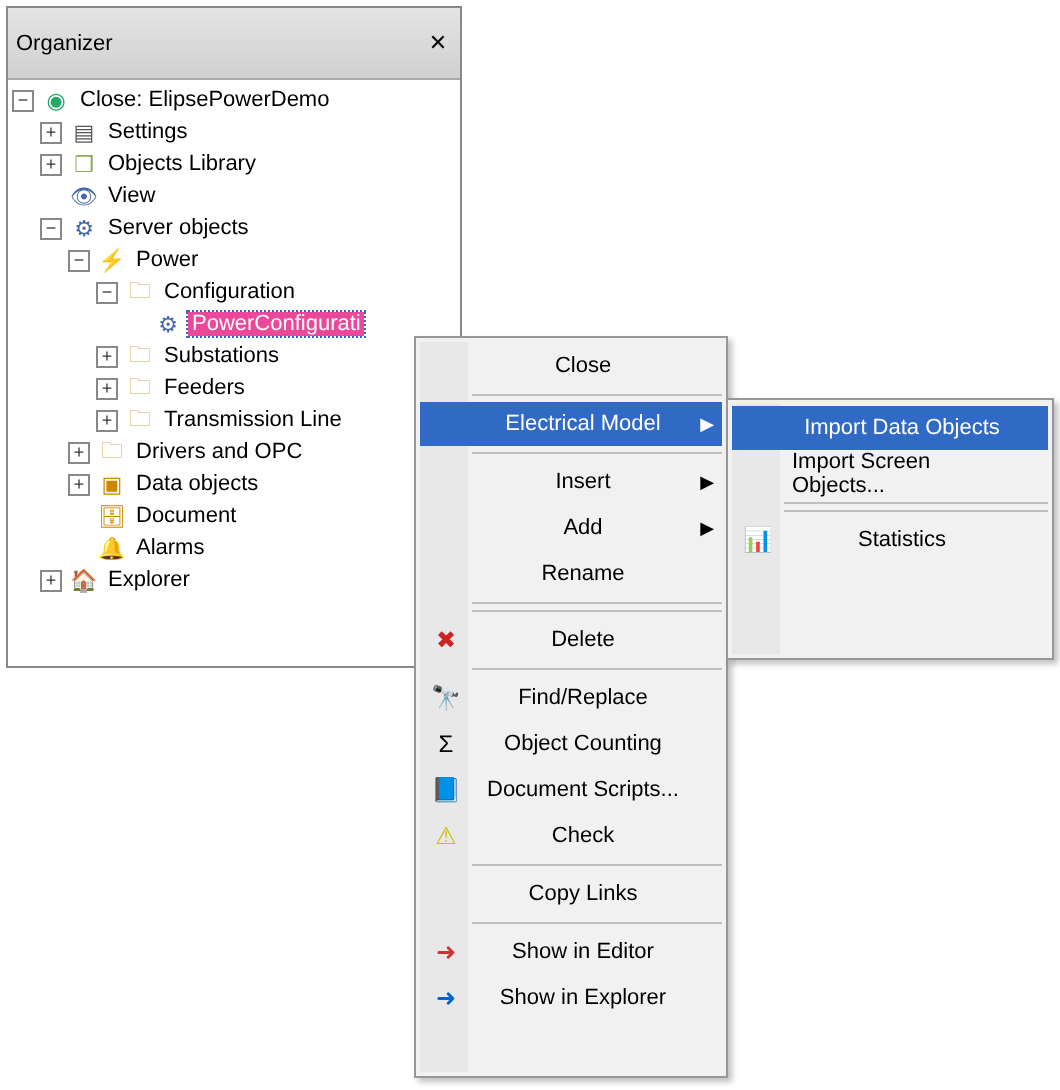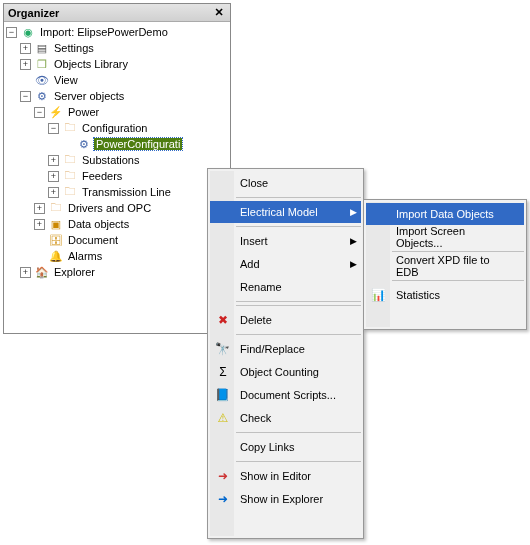--- a/index.html
+++ b/index.html
@@ -15,26 +15,26 @@
     overflow: hidden;
   }
   .panel {
     position: absolute;
     left: 3px; top: 3px;
     width: 228px; height: 331px;
     border: 1px solid #888;
     background: #fff;
   }
   .panel-header {
-    height: 18px;
+    height: 36px;
     background: linear-gradient(#e4e4e4,#d0d0d0);
     border-bottom: 1px solid #aaa;
     display: flex; align-items: center;
     padding: 0 4px;
-    font-weight: bold;
+    font-weight: normal;
   }
   .panel-header .title { flex: 1; }
   .closex {
     width: 14px; height: 14px;
     display: flex; align-items: center; justify-content: center;
     font-family: Arial;
     font-size: 11px;
     cursor: default;
   }
   .tree {
@@ -58,21 +58,21 @@
   }
   .exp.blank { border: none; background: transparent; }
   .tree-icon {
     width: 16px; height: 16px;
     display: inline-flex; align-items: center; justify-content: center;
     margin-right: 2px;
     font-size: 11px;
   }
   .tree-label { padding: 0 2px; }
   .tree-label.selected {
-    background: #4d7c0f;
+    background: #ec4899;
     color: #fff;
     outline: 1px dotted #316ac5;
   }
 
   .ctxmenu {
     position: absolute;
     background: #f1f1f1;
     border: 1px solid #979797;
     box-shadow: 2px 2px 3px rgba(0,0,0,0.25);
   }
@@ -85,20 +85,21 @@
   .menu1 { left: 207px; top: 168px; width: 157px; height: 371px; }
   .menu2 { left: 363px; top: 199px; width: 164px; height: 131px; }
 
   .mi {
     position: relative;
     height: 22px;
     display: flex; align-items: center;
     padding-left: 30px;
     padding-right: 18px;
     margin: 1px 2px;
+    justify-content: center;
   }
   .mi .arrow {
     position: absolute; right: 4px; top: 50%; transform: translateY(-50%);
     font-size: 9px;
   }
   .mi .micon {
     position: absolute; left: 4px; top: 2px;
     width: 18px; height: 18px;
     display: flex; align-items: center; justify-content: center;
     font-size: 12px;
@@ -141,21 +142,21 @@
     <span class="title">Organizer</span>
     <span class="closex">✕</span>
   </div>
 
   <div class="tree">
 
     <div class="tree-row">
       <span class="indent" style="width:0"></span>
       <span class="exp">−</span>
       <span class="tree-icon ic-globe">◉</span>
-      <span class="tree-label">Import: ElipsePowerDemo</span>
+      <span class="tree-label">Close: ElipsePowerDemo</span>
     </div>
     <div class="tree-row">
       <span class="indent" style="width:14px"></span>
       <span class="exp">+</span>
       <span class="tree-icon ic-doc">▤</span>
       <span class="tree-label">Settings</span>
     </div>
     <div class="tree-row">
       <span class="indent" style="width:14px"></span>
       <span class="exp">+</span>
@@ -308,21 +309,18 @@
 <div class="ctxmenu menu2">
   <div class="gutter"></div>
   <div style="height:2px"></div>
   <div class="mi hl">
     <span>Import Data Objects</span>
   </div>
   <div class="mi">
     <span>Import Screen Objects...</span>
   </div>
   <div class="sep"></div>
-  <div class="mi">
-    <span>Convert XPD file to EDB</span>
-  </div>
   <div class="sep"></div>
   <div class="mi">
     <span class="micon ic-stats">📊</span>
     <span>Statistics</span>
   </div>
 </div>
 
 </body></html>

